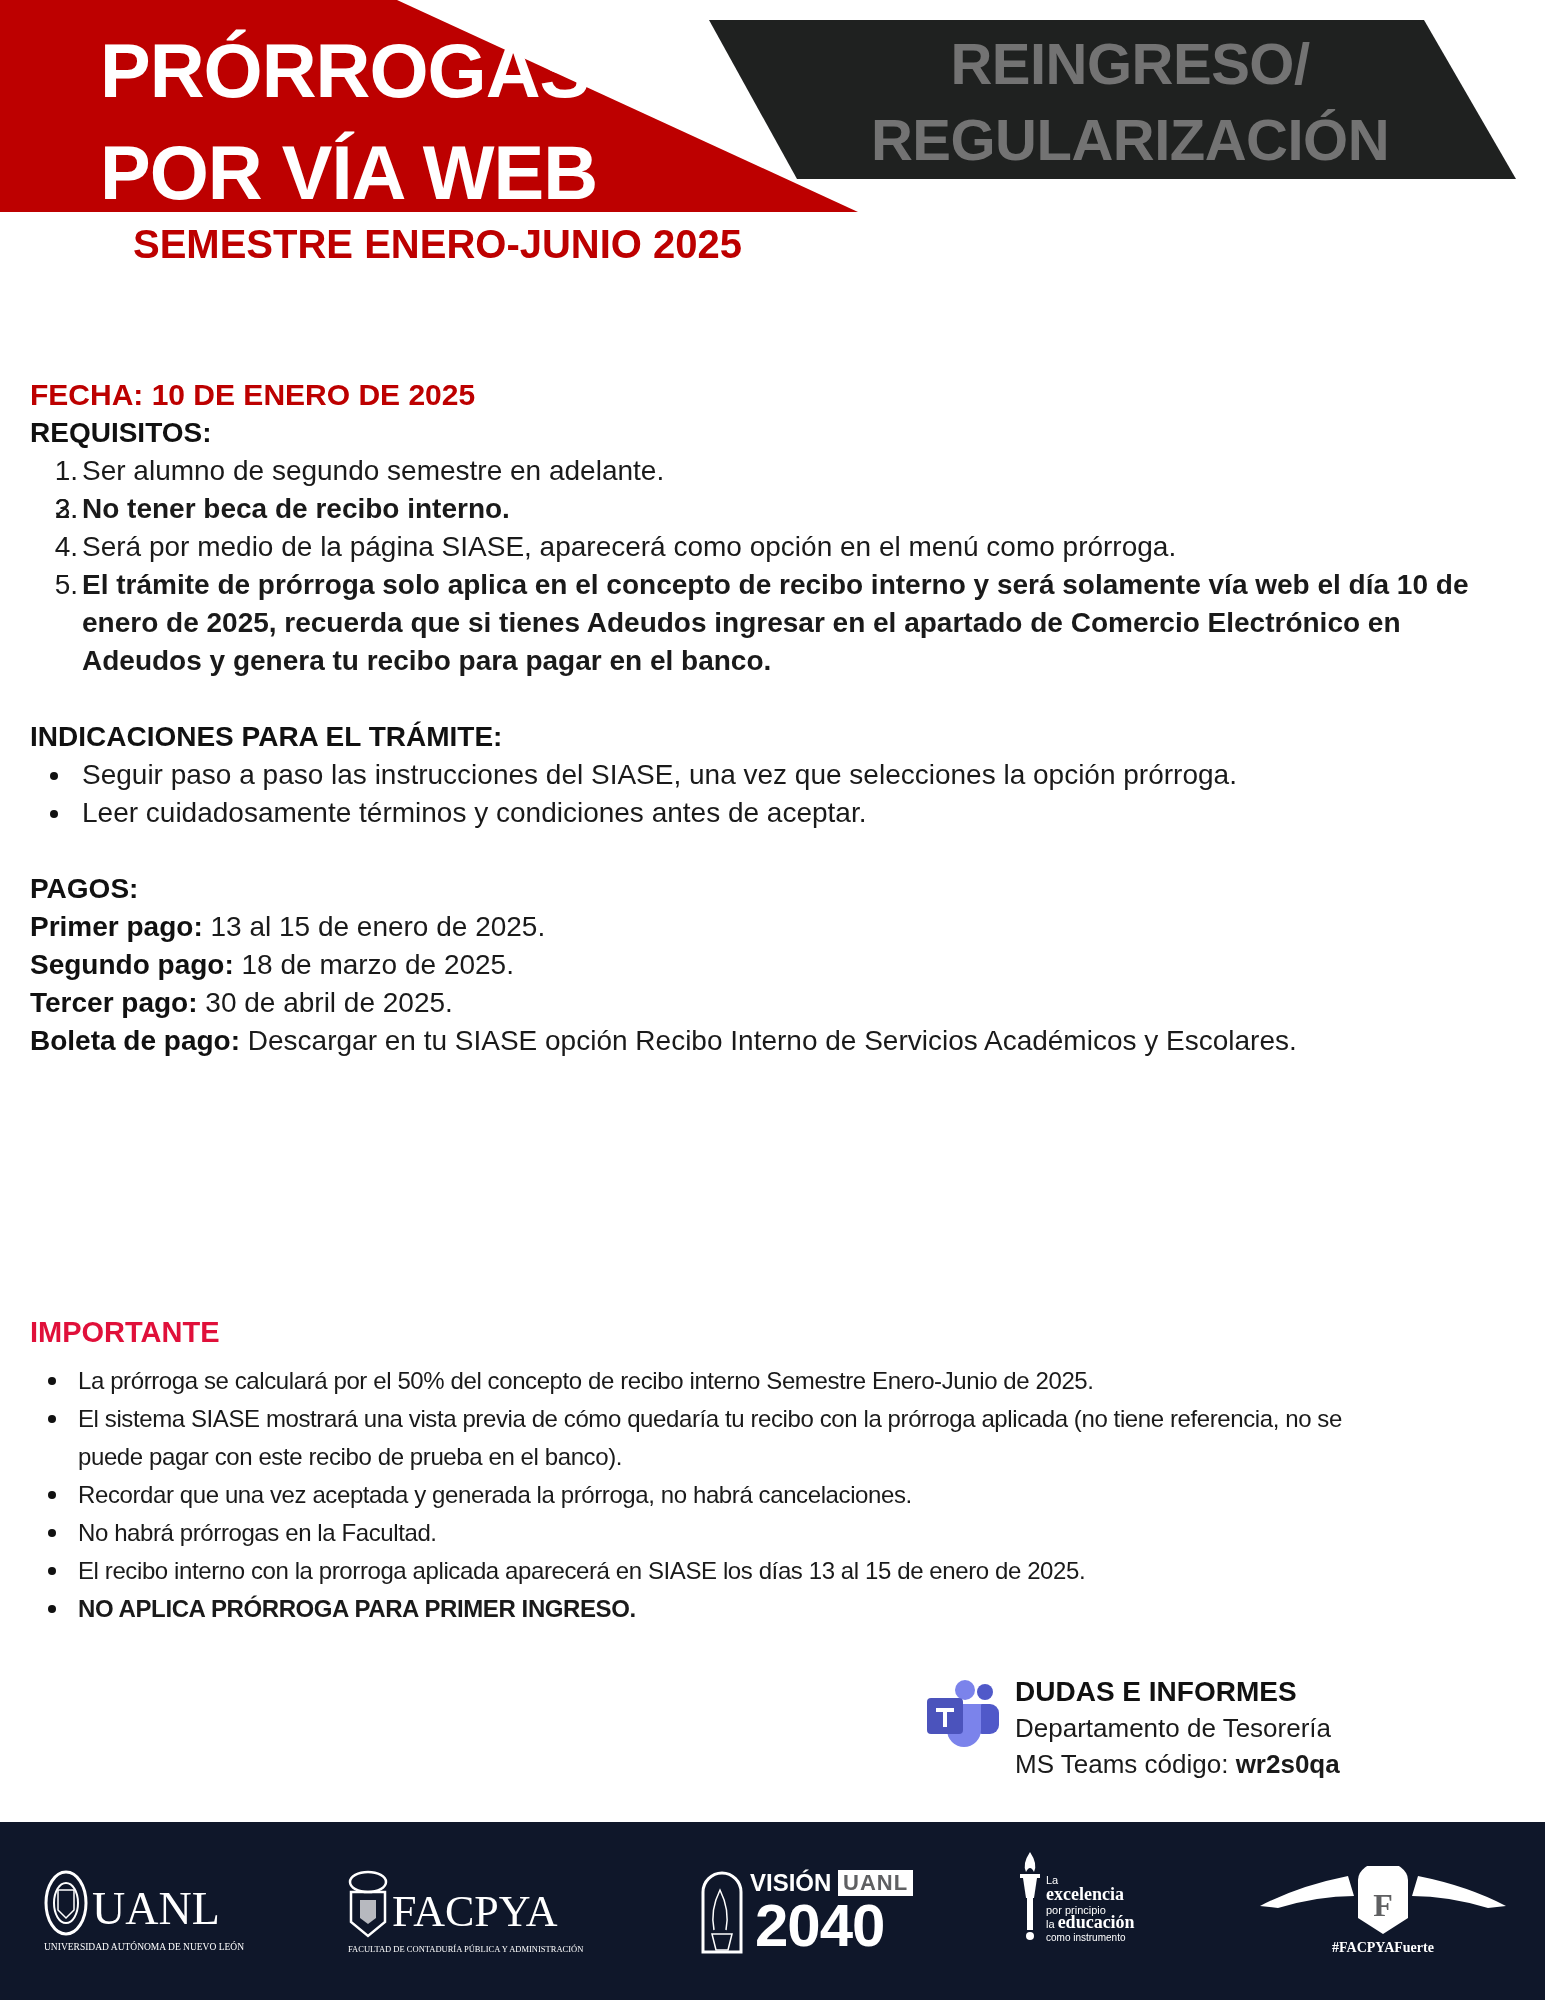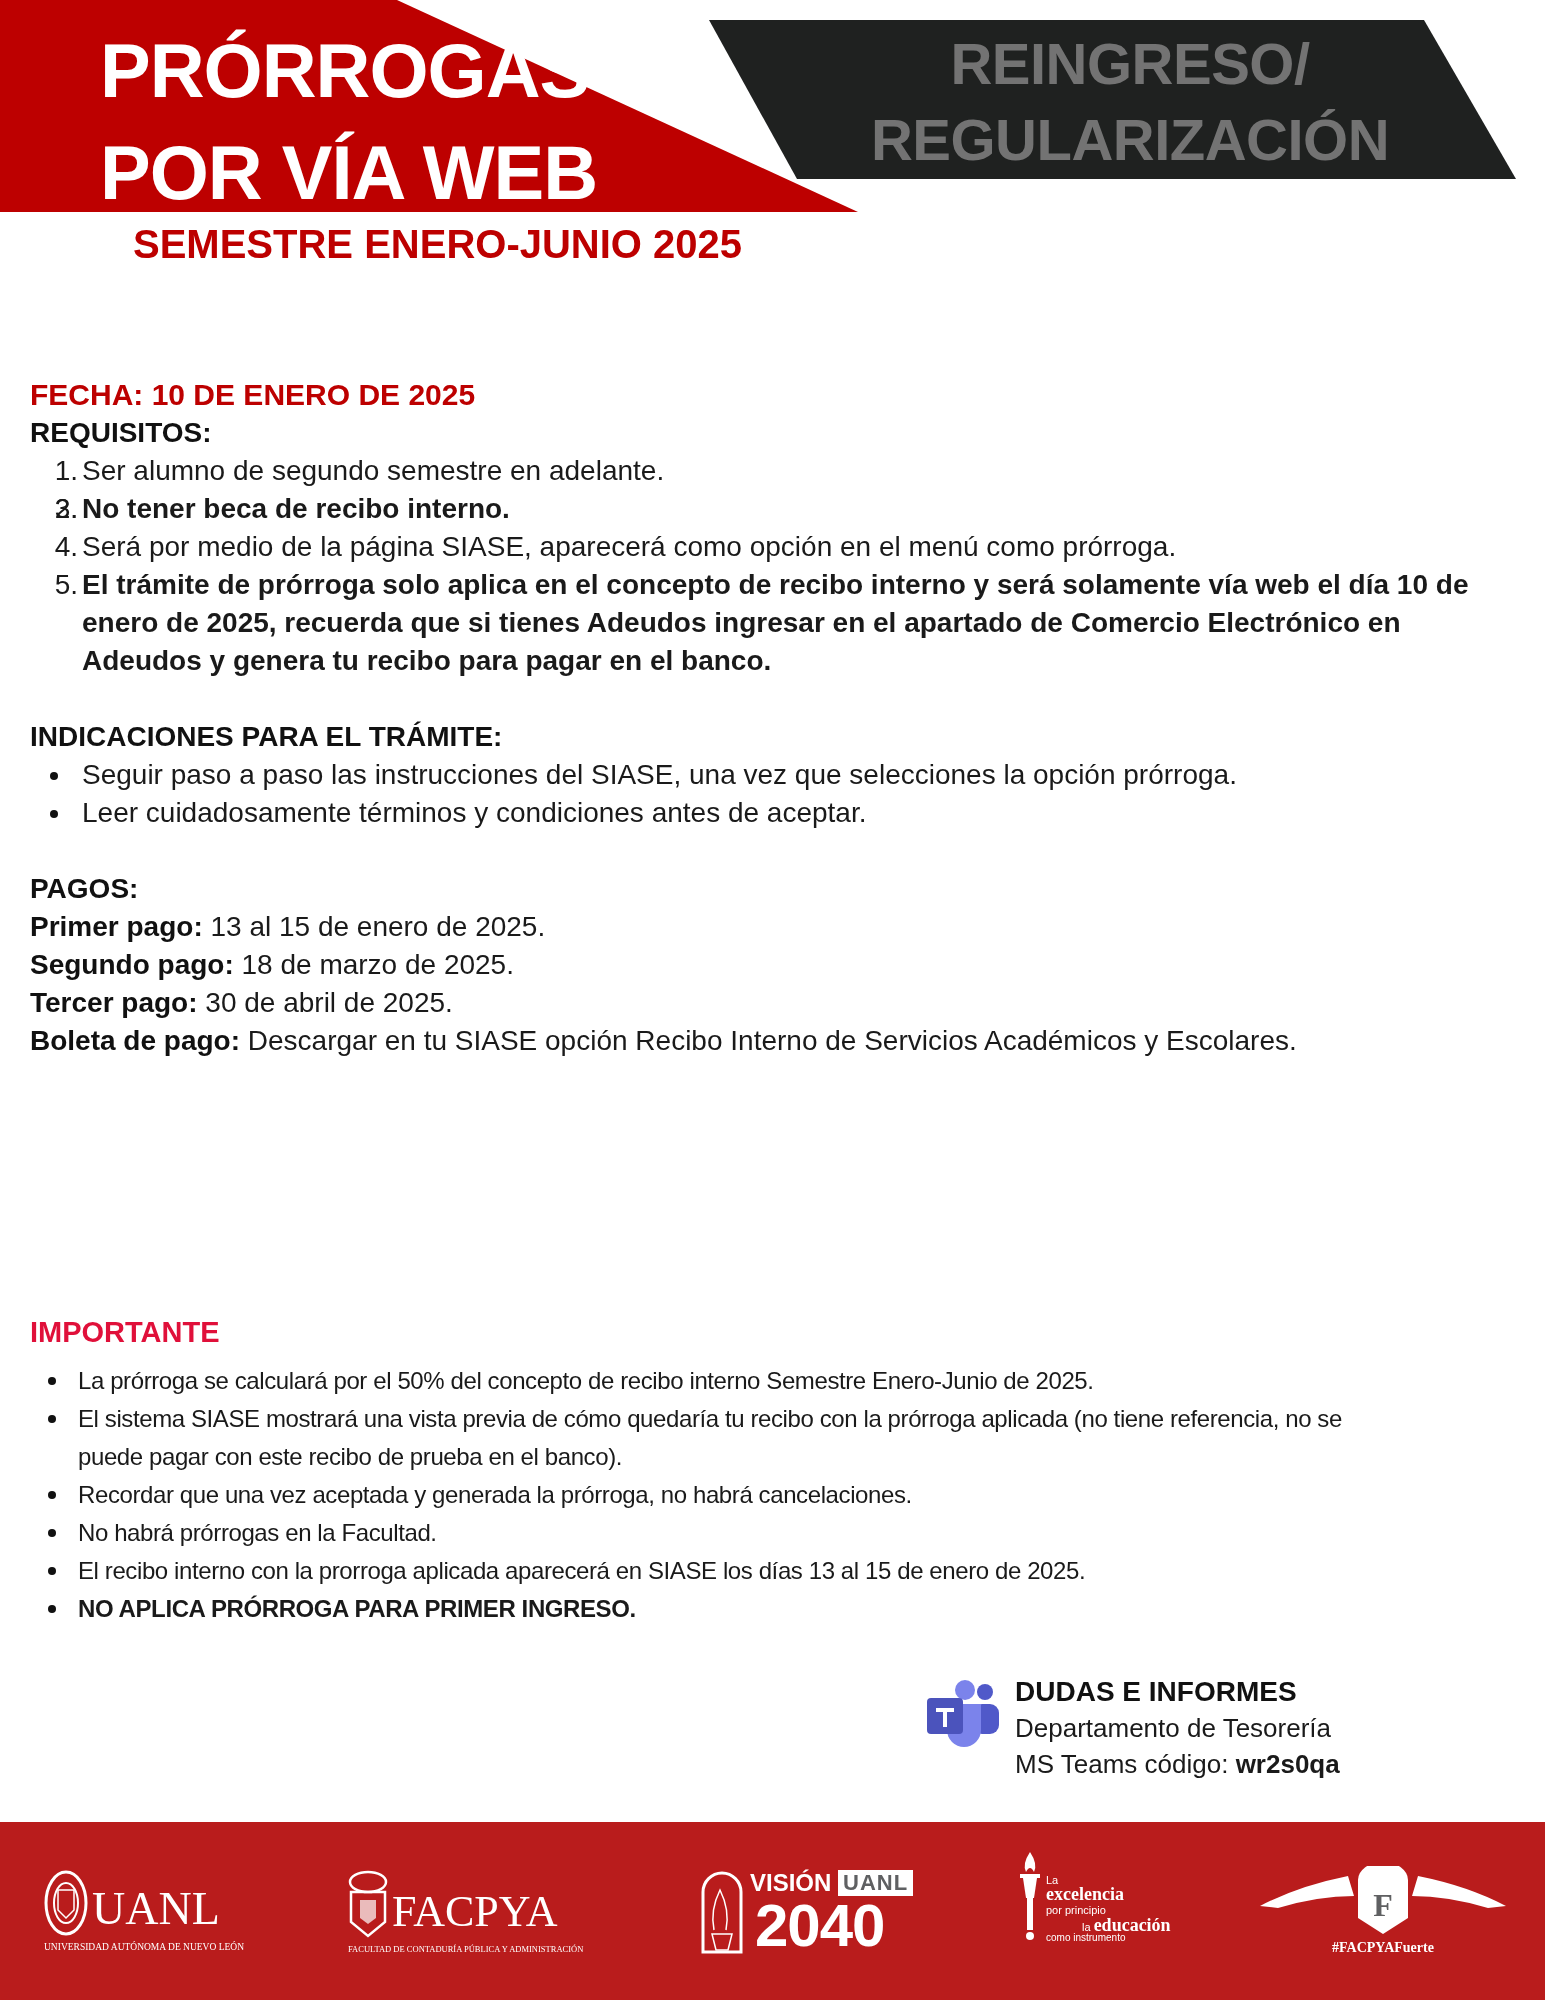--- a/index.html
+++ b/index.html
@@ -51,21 +51,21 @@
 
   
   .contact { position: absolute; left: 925px; top: 1674px; width: 500px; height: 110px; }
   .teams-icon { position: absolute; left: 0; top: 6px; width: 76px; height: 72px; }
   .contact-text { position: absolute; left: 90px; top: 0; }
   .contact-title { font-weight: 700; font-size: 28px; line-height: 36px; color: #111; }
   .contact-line { font-size: 26px; line-height: 36px; color: #1a1a1a; }
   .contact-line b { font-weight: 700; }
 
   
-  .footer { position: absolute; left: 0; top: 1822px; width: 1545px; height: 178px; background: #b91c1c; }
+  .footer { position: absolute; left: 0; top: 1822px; width: 1545px; height: 178px; background: #0f172a; }
   .logo { position: absolute; color: #ffffff; }
   .logo-uanl { left: 44px; top: 48px; width: 210px; height: 90px; }
   .logo-facpya { left: 348px; top: 48px; width: 260px; height: 90px; }
   .logo-vision { left: 700px; top: 48px; width: 220px; height: 90px; }
   .logo-lema { left: 1018px; top: 28px; width: 140px; height: 100px; }
   .logo-fuerte { left: 1258px; top: 44px; width: 250px; height: 100px; }
   .serif { font-family: "Liberation Serif", "DejaVu Serif", serif; }
 </style>
 </head>
 <body>
@@ -176,21 +176,21 @@
     <svg width="24" height="92" viewBox="0 0 24 92" style="position:absolute;left:0;top:0">
       <path d="M12 2 Q4 14 8 22 Q12 14 16 22 Q20 14 12 2 Z" fill="#fff"></path>
       <rect x="2" y="24" width="20" height="4" fill="#fff"></rect>
       <path d="M5 28 H19 L16 48 H8 Z" fill="#fff"></path>
       <rect x="9" y="48" width="6" height="32" fill="#fff"></rect>
       <circle cx="12" cy="86" r="4" fill="#fff"></circle>
     </svg>
     <div style="position:absolute;left:28px;top:24px;font-size:11px;line-height:12px;">La</div>
     <div class="serif" style="position:absolute;left:28px;top:34px;font-size:18px;font-weight:700;line-height:20px;">excelencia</div>
     <div style="position:absolute;left:28px;top:54px;font-size:11px;line-height:12px;">por principio</div>
-    <div style="position:absolute;left:28px;top:64px;line-height:22px;white-space:nowrap;margin-left:36px;"><span style="font-size:11px;">la </span><span class="serif" style="font-size:18px;font-weight:700;">educación</span></div>
+    <div style="position:absolute;left:28px;top:64px;line-height:17px;white-space:nowrap;"><span style="font-size:11px;">la </span><span class="serif" style="font-size:18px;font-weight:700;">educación</span></div>
     <div style="position:absolute;left:28px;top:82px;font-size:10px;line-height:12px;white-space:nowrap;">como instrumento</div>
   </div>
 
   <div class="logo logo-fuerte">
     <svg width="250" height="70" viewBox="0 0 250 70" style="position:absolute;left:0;top:0">
       <path d="M2 40 Q40 20 90 10 L96 30 Q60 30 20 42 Z" fill="#fff"></path>
       <path d="M248 40 Q210 20 160 10 L154 30 Q190 30 230 42 Z" fill="#fff"></path>
       <path d="M100 14 A25 18 0 0 1 150 14 V52 L125 68 L100 52 Z" fill="#fff"></path>
       <text x="125" y="50" text-anchor="middle" font-family="Liberation Serif, serif" font-weight="700" font-size="32" fill="#5f6062">F</text>
     </svg>

